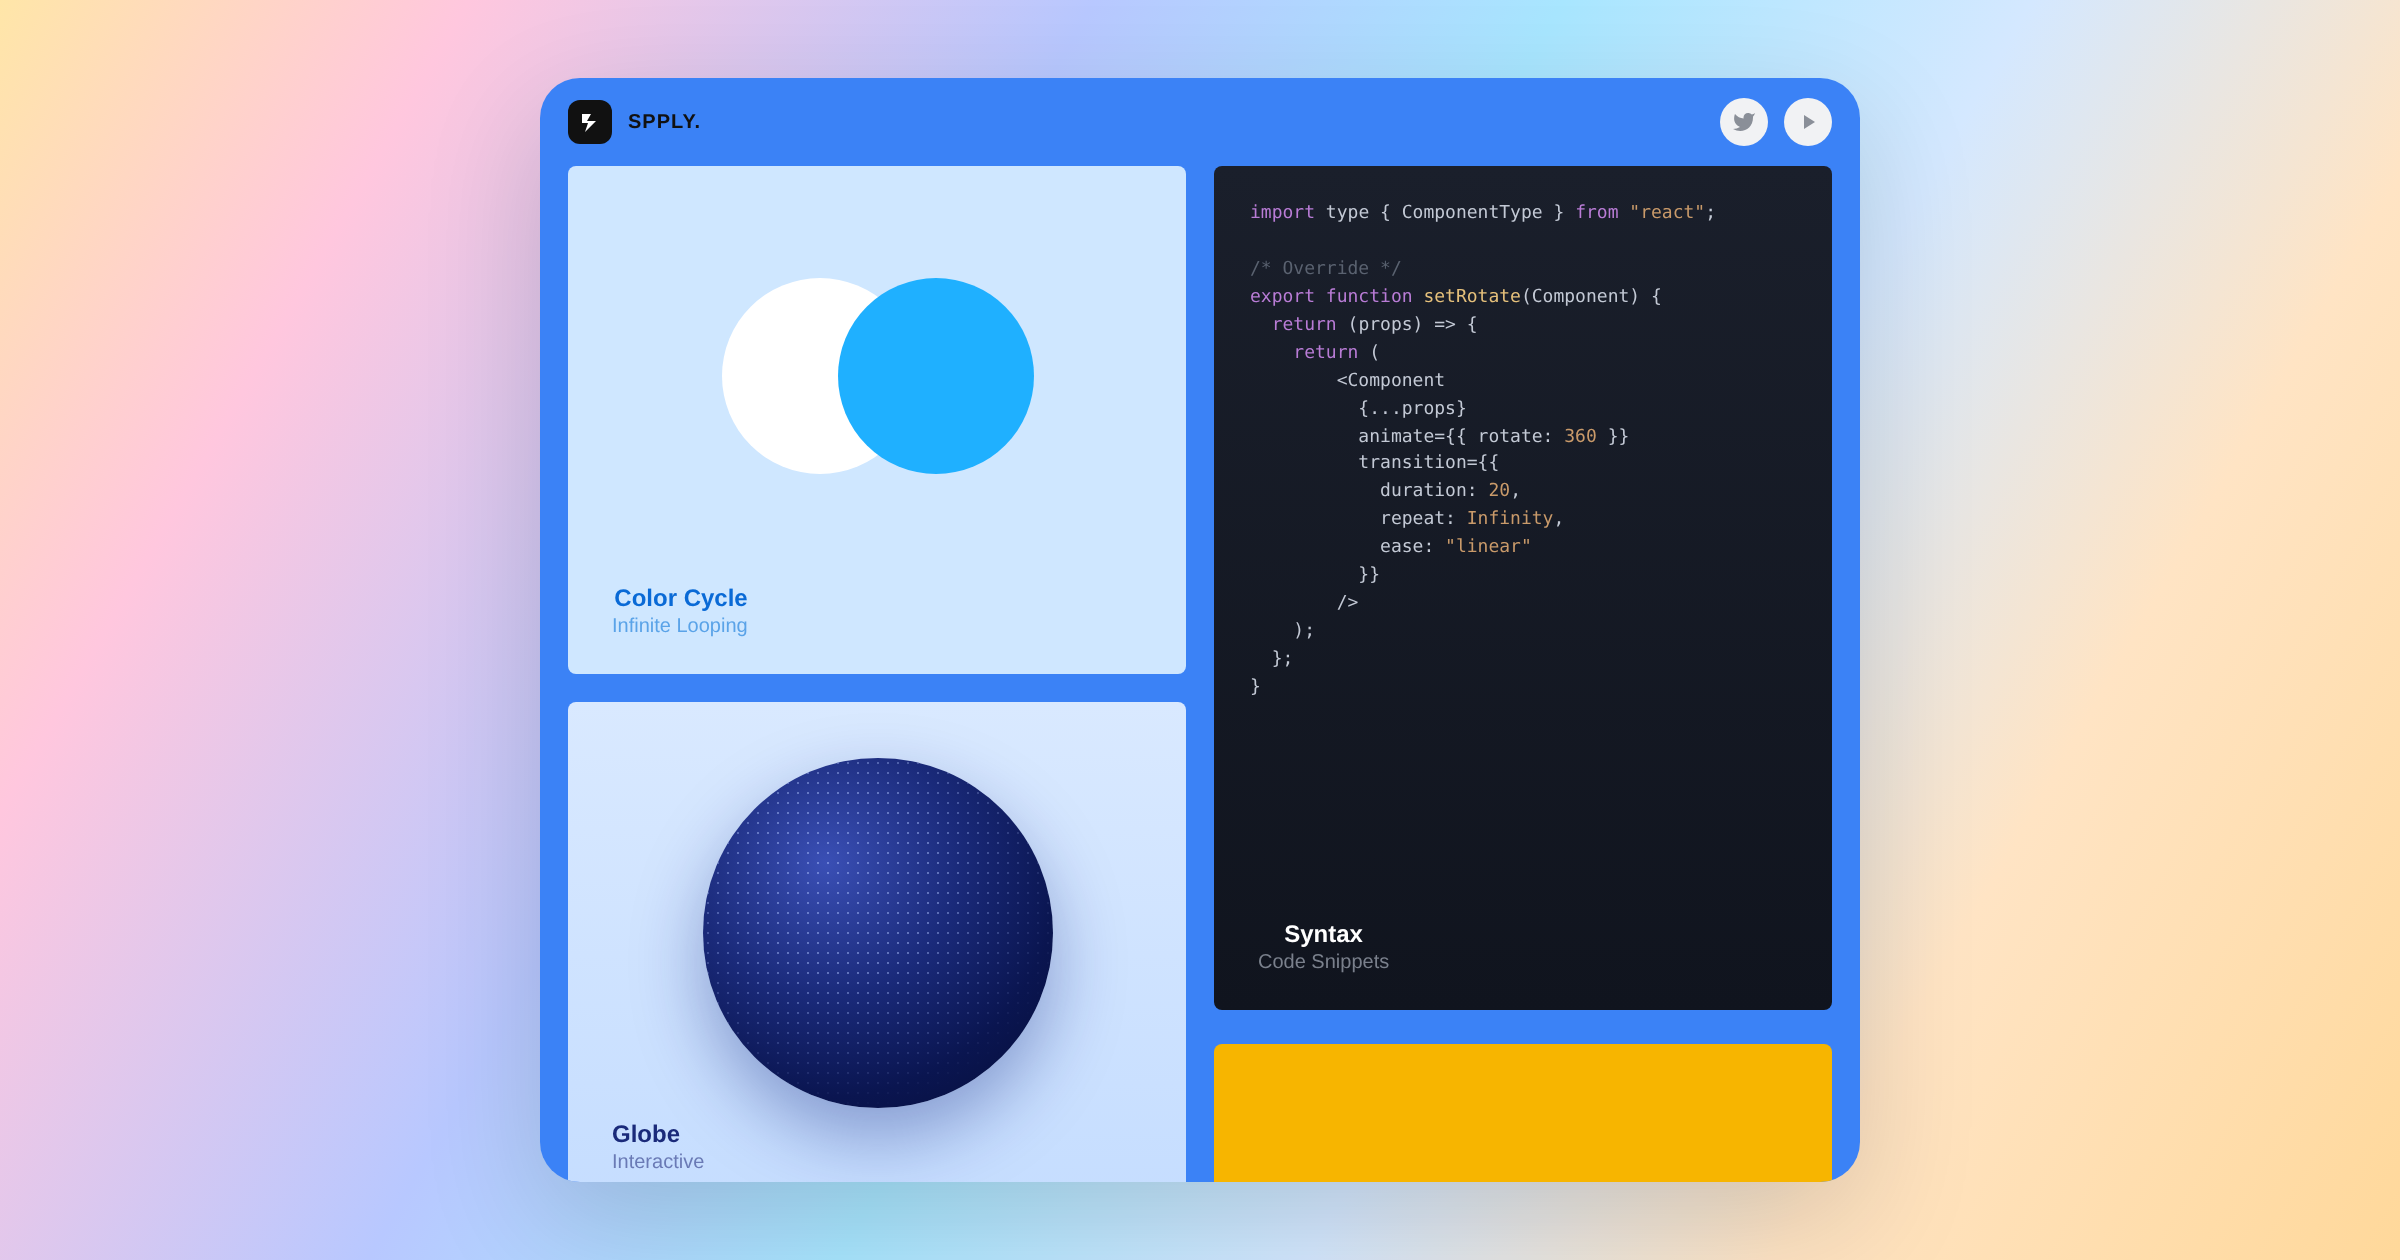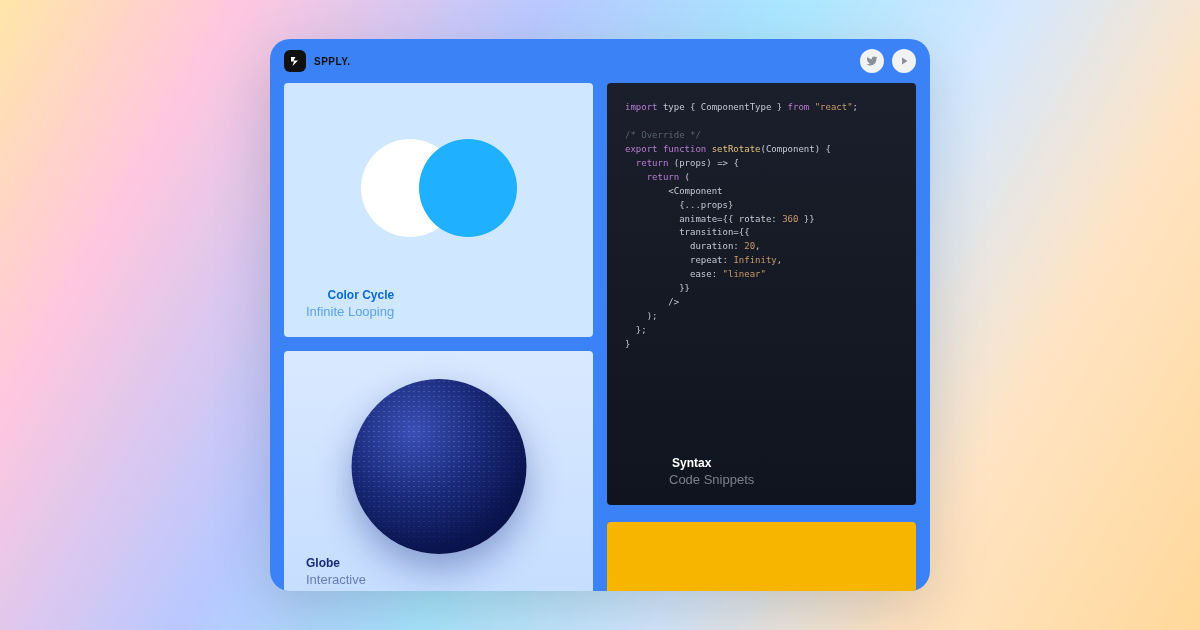--- a/index.html
+++ b/index.html
@@ -66,21 +66,21 @@
   .card-color { background: #cfe7ff; grid-column: 1; grid-row: 1; text-align: right; }
   .venn {
     position: absolute; top: 40px; left: 0; right: 0;
     height: 130px; display: flex; align-items: center; justify-content: center;
   }
   .circle { width: 98px; height: 98px; border-radius: 50%; position: relative; }
   .circle.white { background: #fff; z-index: 1; }
   .circle.blue { background: #1fb0ff; margin-left: -40px; z-index: 2; }
   .card-label { position: absolute; left: 22px; bottom: 18px; }
   .card-title { font-size: 12px; font-weight: 700; }
-  .card-sub { font-size: 13px; font-weight: 500; margin-top: 2px; }
+  .card-sub { font-size: 10px; font-weight: 500; margin-top: 2px; }
   .card-color .card-title { color: #0a6ad6; }
   .card-color .card-sub { color: #5aa3e8; }
   
   .card-syntax {
     background: linear-gradient(180deg, #1a1f2b 0%, #10141e 100%);
     grid-column: 2; grid-row: 1 / span 2;
     height: 422px;
   }
   .code {
     padding: 18px 18px 0 18px;
@@ -90,21 +90,21 @@
     color: #c3c9d5;
     white-space: pre;
   }
   .tok-kw { color: #b97cd6; }
   .tok-str { color: #c99a6a; }
   .tok-fn { color: #e5c07b; }
   .tok-comment { color: #5a6270; }
   .tok-num { color: #c99a6a; }
   .tok-const { color: #c99a6a; }
   .card-syntax .card-title { color: #fff; text-align: center; }
-  .card-syntax .card-sub { color: #7a808c; margin-left: 40px; }
+  .card-syntax .card-sub { color: #7a808c; }
   
   .card-globe {
     background: linear-gradient(180deg, #d9e9ff 0%, #c5ddff 100%);
     grid-column: 1; grid-row: 2;
   }
   .globe {
     position: absolute; top: 28px; left: 50%; transform: translateX(-50%);
     width: 175px; height: 175px; border-radius: 50%;
     background: radial-gradient(circle at 35% 30%, #3a4fb5 0%, #1a2a7a 40%, #0a1550 70%, #050c35 100%);
     box-shadow: 0 15px 35px rgba(10,30,120,0.35);

